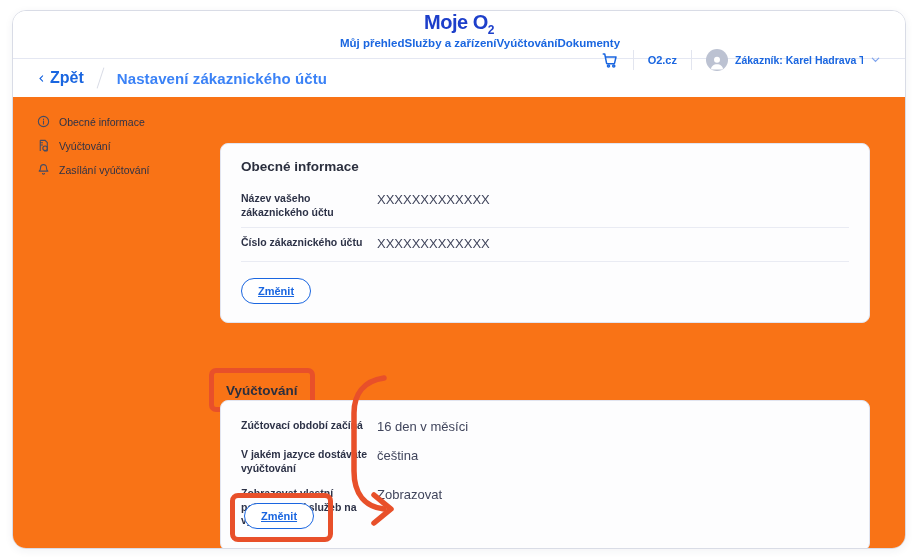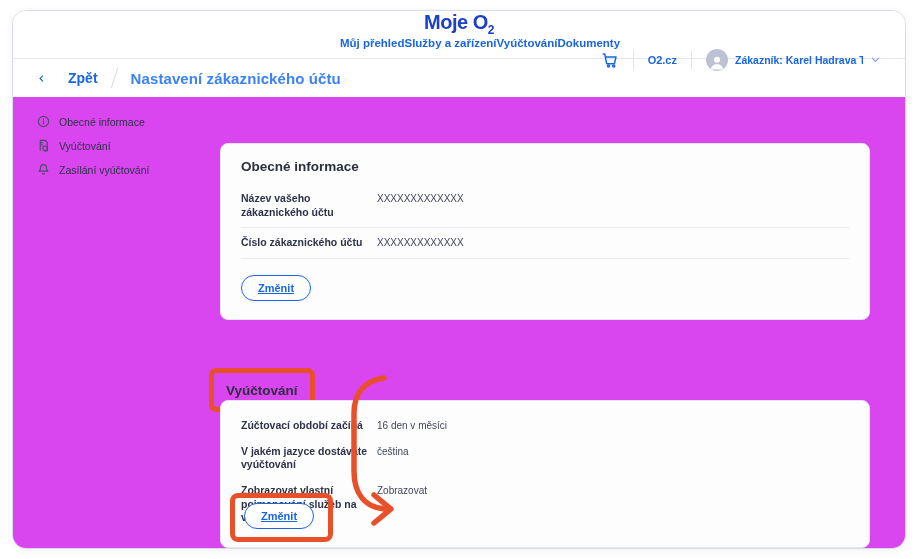--- a/index.html
+++ b/index.html
@@ -18,35 +18,35 @@
   .top-right { margin-left:auto; display:flex; align-items:center; gap:14px; }
   .vdiv { width:1px; height:20px; background:#e2e5ef; }
   .icon-btn { color:#1a66e0; display:flex; align-items:center; cursor:pointer; }
   .portal { font-size:11px; font-weight:bold; color:#1a66e0; cursor:pointer; }
   .account { display:flex; align-items:center; gap:7px; cursor:pointer; }
   .avatar { width:22px; height:22px; border-radius:50%; background:#bcc2d2; display:flex; align-items:flex-end; justify-content:center; overflow:hidden; }
   .account-label { font-size:10.5px; font-weight:bold; color:#1a66e0; max-width:128px; white-space:nowrap; overflow:hidden; }
   .chev { color:#7ea4ee; }
   
   .crumb-row { height:38px; display:flex; align-items:center; padding:0 24px; background:#fff; }
-  .back-link { display:flex; align-items:center; gap:22px; font-size:14px; font-weight:bold; color:#1a66e0; cursor:pointer; }
+  .back-link { display:flex; align-items:center; gap:4px; font-size:16px; font-weight:bold; color:#1a66e0; cursor:pointer; }
   .crumb-slash { width:1px; height:22px; background:#d9dce6; transform:rotate(18deg); margin:0 16px; }
   .page-title { font-size:15px; font-weight:bold; color:#3b82f6; letter-spacing:.1px; }
   
-  .main { position:absolute; left:0; top:86px; width:892px; height:452px; background:#d946ef; }
+  .main { position:absolute; left:0; top:86px; width:892px; height:452px; background:#f97316; }
   .sidebar { position:absolute; left:24px; top:18px; width:160px; }
   .side-item { display:flex; align-items:center; gap:9px; margin-bottom:11px; font-size:10.5px; color:#2d3247; cursor:pointer; }
   .side-item .si { color:#454b63; display:flex; }
   .content { position:absolute; left:195px; top:0; width:662px; }
   .card { background:#fdfdfe; border:1px solid #e2e5f0; border-radius:8px; padding:15px 20px 18px 20px; }
   .card-title { font-size:13.5px; font-weight:bold; color:#2b2f3e; margin-bottom:10px; }
   .frow { display:flex; padding:8px 0; }
   .frow.bordered { border-bottom:1px solid #e9ebf3; }
   .flabel { width:136px; font-size:10.5px; font-weight:bold; color:#2d3247; line-height:1.3; flex:0 0 136px; }
-  .fvalue { font-size:10px; color:#40455c; line-height:1.3; }
+  .fvalue { font-size:13px; color:#40455c; line-height:1.3; }
   .note-block { margin-top:10px; width:168px; }
   .note-label { font-size:10.5px; font-weight:bold; color:#2d3247; }
   .note-text { font-size:10.5px; color:#40455c; line-height:1.35; margin-top:2px; }
   .pill-btn { margin-top:16px; display:inline-block; background:#fff; color:#1a66e0; font-weight:bold;
     font-size:11px; border:1.5px solid #1a66e0; border-radius:15px; padding:6px 16px; cursor:pointer;text-decoration:underline; }
   .section-title { font-size:13.5px; font-weight:bold; color:#2b2f3e; }
   
   .hl-title { position:absolute; left:1px; top:271px; padding:8px 12px; border:5px solid #e8502a; border-radius:7px; background:transparent; }
   .card2 { position:absolute; left:12px; top:303px; width:650px; padding:12px 20px 16px 20px; }
   .hl-btn { position:absolute; left:9px; top:92px; padding:5px 14px 8px 9px; border:5px solid #e8502a; border-radius:8px; }

